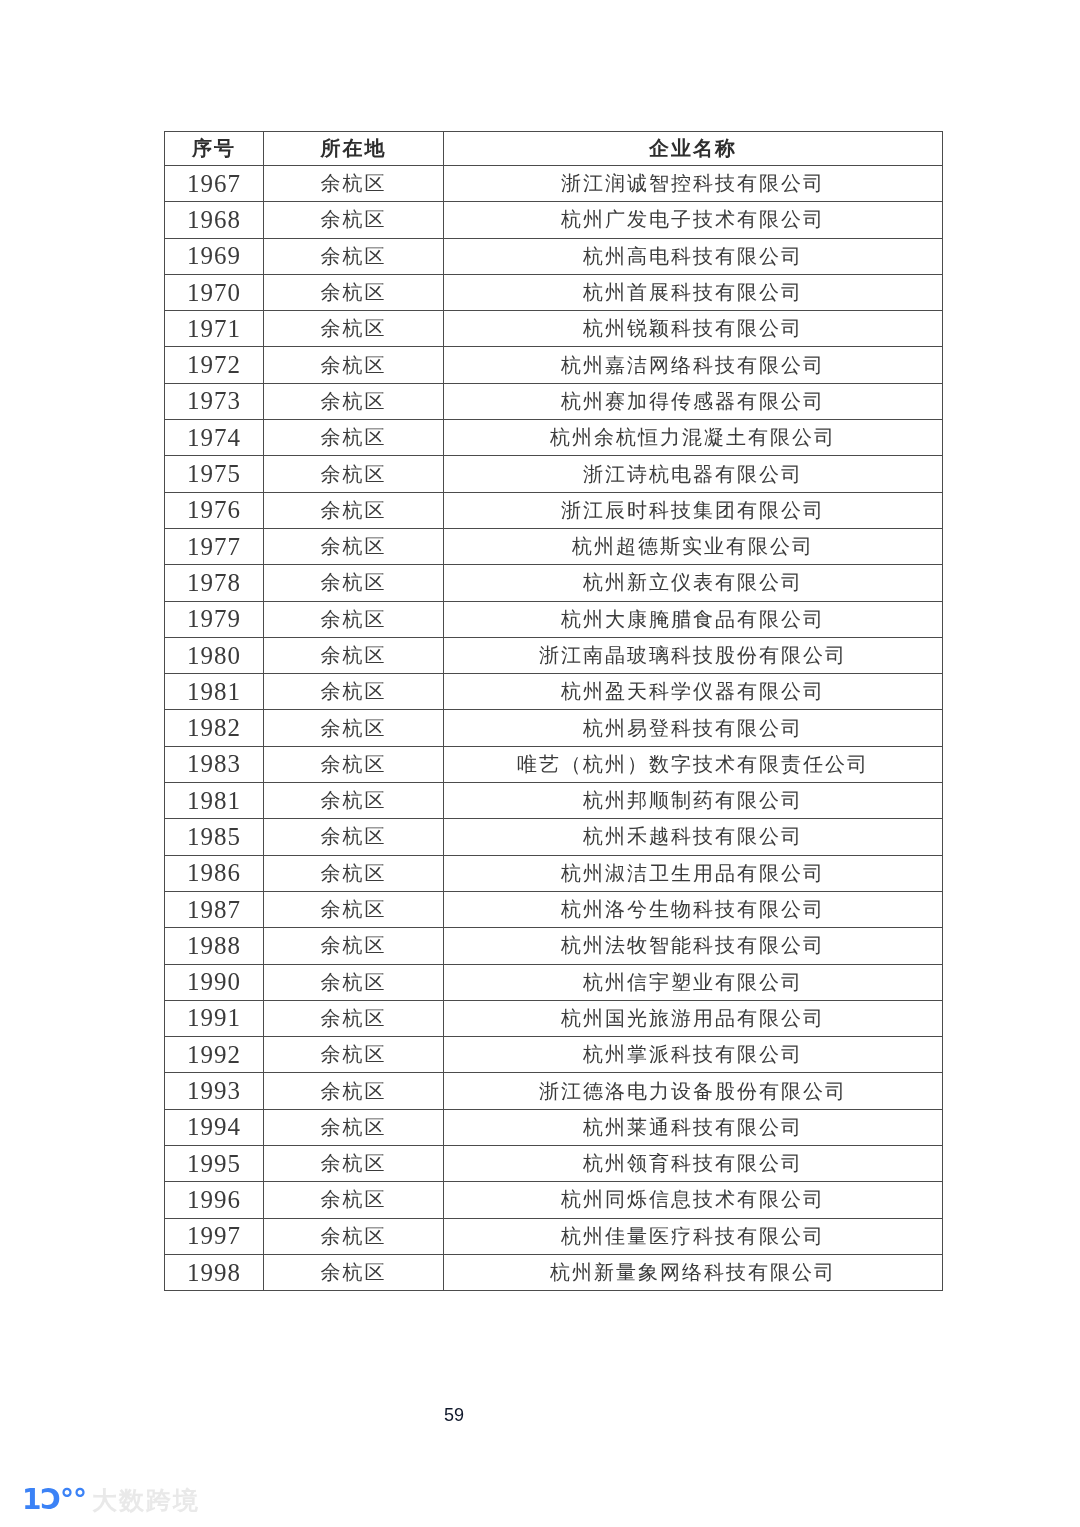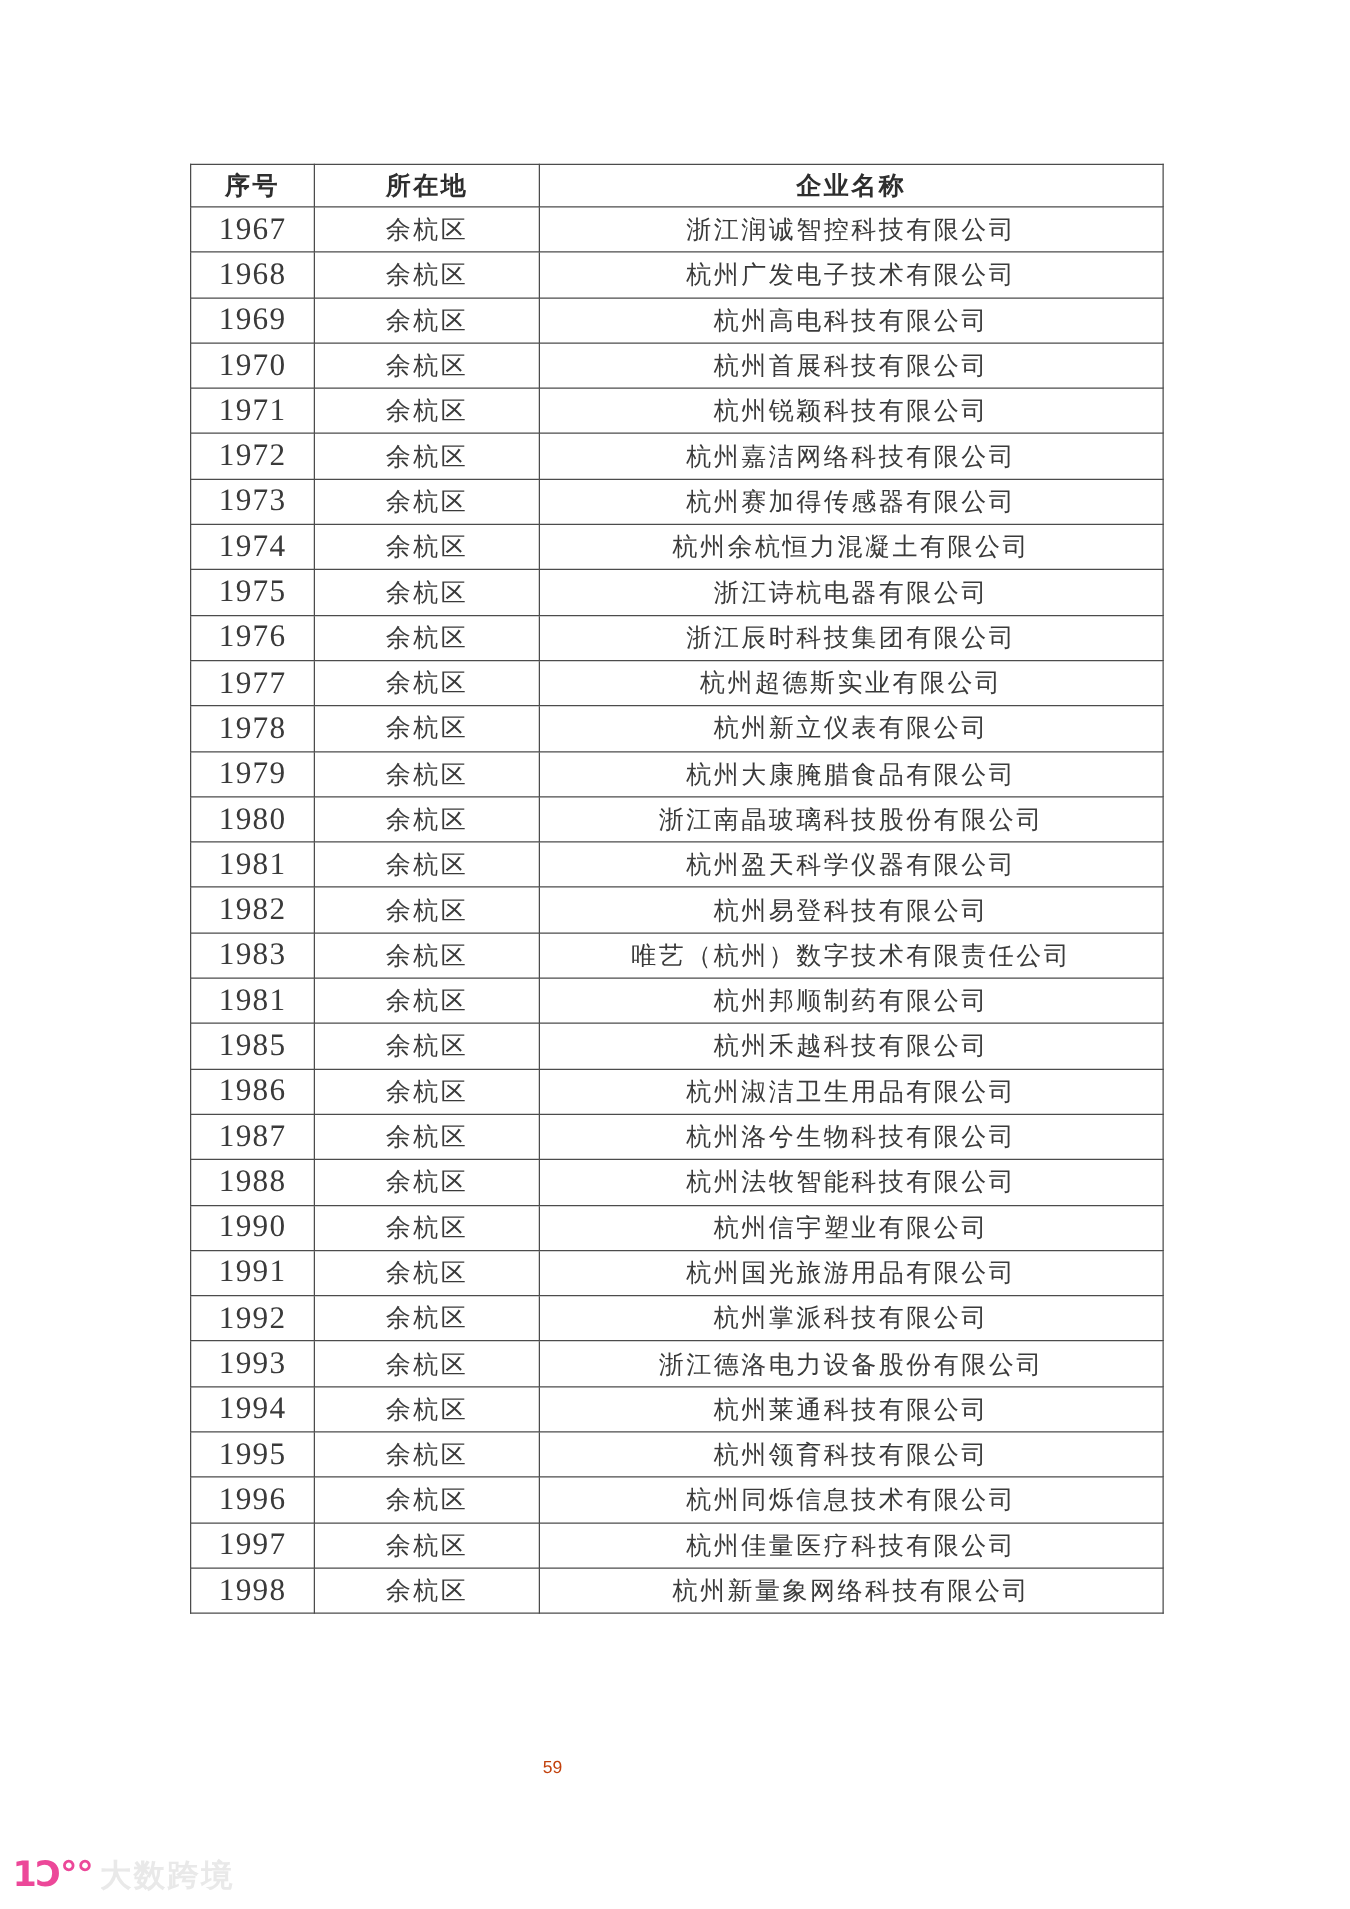--- a/index.html
+++ b/index.html
@@ -8,20 +8,21 @@
     height: 1527px;
     background: #ffffff;
     font-family: "Liberation Serif", "DejaVu Serif", serif;
     position: relative;
     overflow: hidden;
   }
   .page {
     position: absolute;
     inset: 0;
     background: #ffffff;
+    margin-left: 12px;
   }
   table.company-table {
     position: absolute;
     left: 152px;
     top: 131px;
     width: 778px;
     border-collapse: collapse;
     table-layout: fixed;
     color: #3a3a3a;
   }
@@ -53,38 +54,38 @@
     letter-spacing: 1px;
     font-size: 25px;
   }
   .page-number {
     position: absolute;
     top: 1405px;
     left: 0;
     width: 884px;
     text-align: center;
     font-family: "Liberation Sans", "DejaVu Sans", sans-serif;
-    font-size: 14px;
-    color: #c2410c;
+    font-size: 18px;
+    color: #0f172a;
   }
   .watermark {
     position: absolute;
     left: 10px;
     top: 1486px;
     display: flex;
     align-items: center;
     gap: 6px;
     color: #e7e7e7;
     user-select: none;
   }
   .wm-logo {
     font-family: "DejaVu Sans", sans-serif;
     font-size: 28px;
     font-weight: bold;
-    color: #ec4899;
+    color: #3b82f6;
     letter-spacing: -1px;
     line-height: 1;
   }
   .wm-text {
     font-family: "DejaVu Sans", sans-serif;
     font-size: 25px;
     font-weight: bold;
     color: #e9e9e9;
     letter-spacing: 2px;
     line-height: 1;

